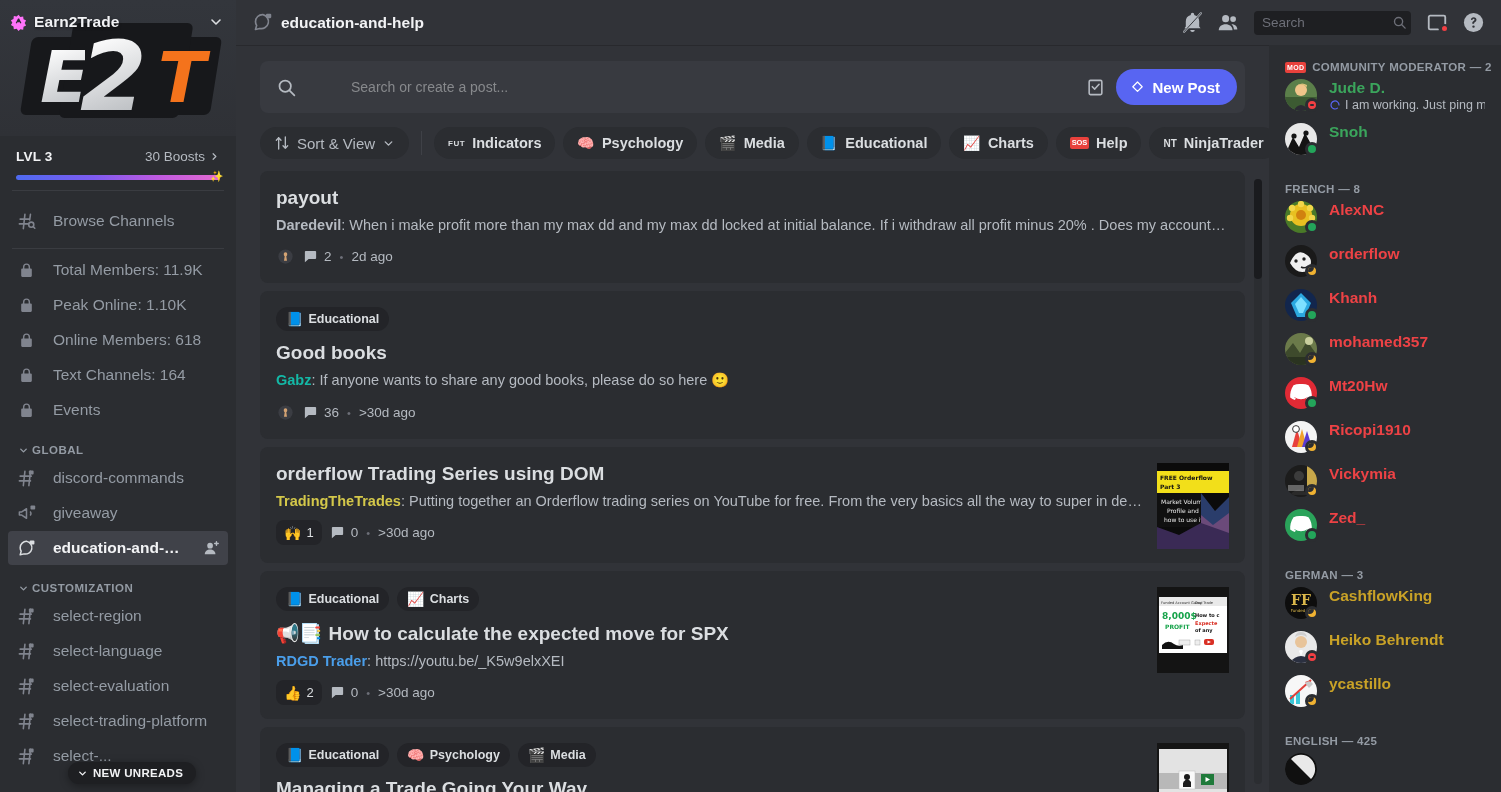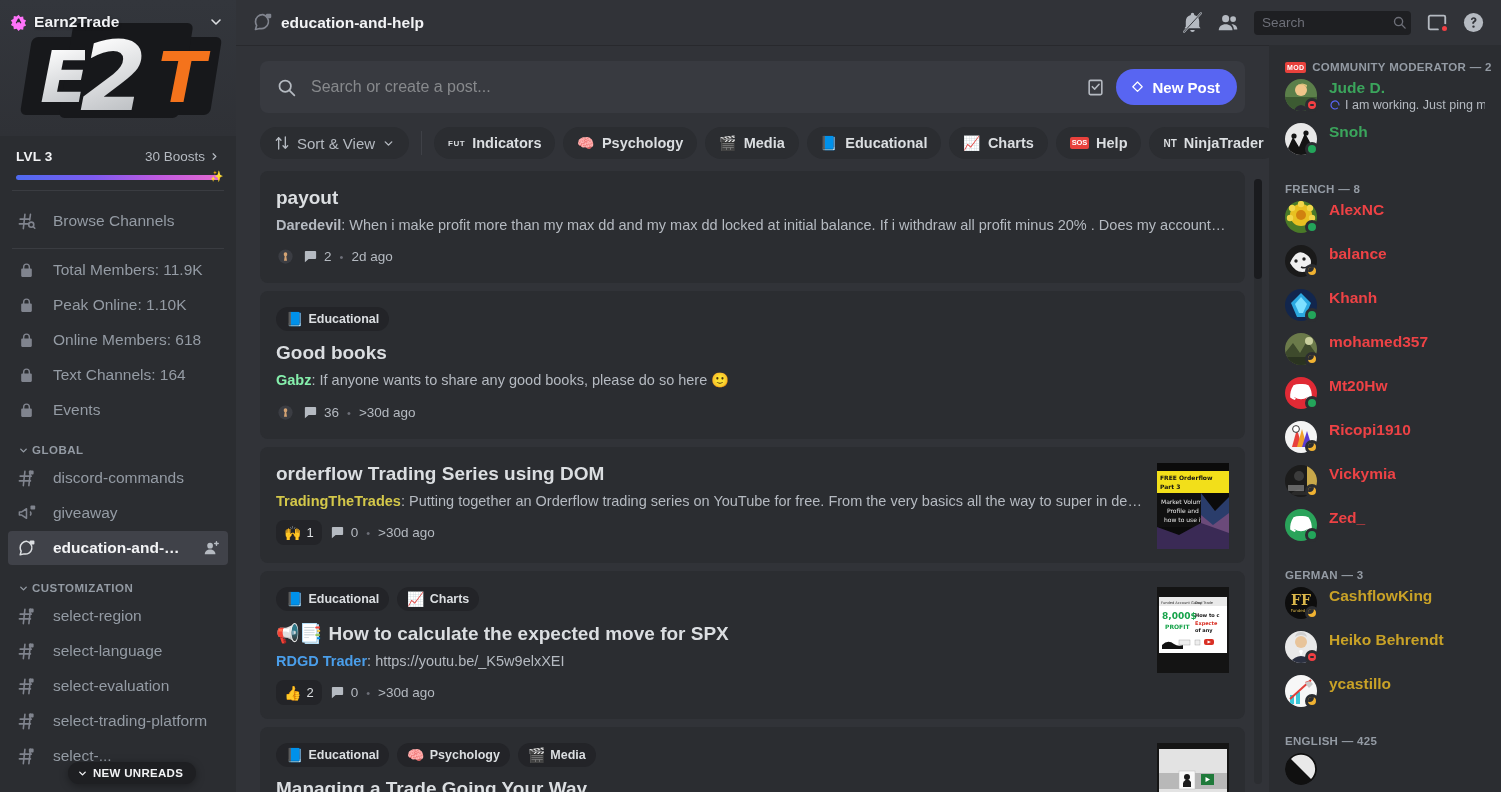--- a/index.html
+++ b/index.html
@@ -160,21 +160,21 @@
 
   .content { flex: 1 1 auto; display: flex; min-height: 0; }
   .forum { flex: 1 1 auto; display: flex; flex-direction: column; min-width: 0; position: relative; }
 
   .searchrow { padding: 16px 24px 0 24px; }
   .createbar {
     height: 52px; background: #383a40; border-radius: 8px;
     display: flex; align-items: center; padding: 0 8px 0 16px; gap: 8px;
   }
   .createbar .mag2 { color: #b5bac1; display: flex; flex: 0 0 auto; margin-right: 6px; }
-  .createbar .ph { flex: 1 1 auto; color: #87898c; font-size: 16px; }
+  .createbar .ph { flex: 1 1 auto; color: #87898c; font-size: 14px; margin-left: 40px; }
   .createbar .checkbox-ico { color:#b5bac1; display:flex; width:26px; height:26px; align-items:center; justify-content:center; cursor:pointer;}
   .newpost {
     background: #5865f2; color: #fff; border: none; border-radius: 18px;
     height: 36px; padding: 0 17px 0 14px; font-size: 15px; font-weight: 600;
     display: flex; align-items: center; gap: 7px; cursor: pointer;
     font-family: "Liberation Sans", sans-serif;
   }
 
   .tagrow {
     display: flex; align-items: center; gap: 8px;
@@ -663,21 +663,21 @@
           <div class="post">
             <div class="pbody">
               <div class="ptags">
                 <span class="ptag">
                   <span class="emo">📘</span>
                   <span>Educational</span>
                 </span>
               </div>
               <div class="ptitle">Good books</div>
               <div class="psnippet">
-                <span class="pauthor" style="color:#86efac">Gabz</span><span>: </span><span>If anyone wants to share any good books, please do so here 🙂</span>
+                <span class="pauthor" style="color:#14b8a6">Gabz</span><span>: </span><span>If anyone wants to share any good books, please do so here 🙂</span>
               </div>
               <div class="pmeta">
                 <span class="react plain">
                   <svg width="19" height="19" viewBox="0 0 24 24">
                       <circle cx="12" cy="12" r="9" fill="#3b3d43"></circle>
                       <path d="M12 6.5c1.5 0 2.2 1.2 2.2 2.6 0 1.2-.6 2-1.2 2.6l.9 5.8h-3.8l.9-5.8c-.6-.6-1.2-1.4-1.2-2.6 0-1.4.7-2.6 2.2-2.6z" fill="#d4a373"></path>
                     </svg>
                 </span>
                 <span class="cmt">
                   <svg width="15" height="15" viewBox="0 0 24 24" fill="currentColor">
@@ -905,21 +905,21 @@
                   <rect width="32" height="32" fill="#1a1a1a"></rect>
                   <path d="M5 18 Q12 2 22 10 Q30 16 22 26 Q12 30 5 18Z" fill="#f0f0f0"></path>
                   <circle cx="11" cy="16" r="1.7" fill="#222"></circle>
                   <circle cx="19" cy="14" r="1.7" fill="#222"></circle>
                   <path d="M16 22 q4 2 7 -1" stroke="#222" stroke-width="1.4" fill="none"></path>
                 </svg>
             </span>
             <span class="status idle"></span>
           </span>
           <span class="mname-wrap">
-            <span class="mname" style="color:#ed4245">balance</span>
+            <span class="mname" style="color:#ed4245">orderflow</span>
           </span>
         </div>
 
         <div class="mrow">
           <span class="av">
             <span class="pic">
               <svg width="32" height="32" viewBox="0 0 32 32">
                   <rect width="32" height="32" fill="#12264d"></rect>
                   <path d="M16 4 L26 14 L20 28 L12 28 L6 14 Z" fill="#2ba8e0"></path>
                   <path d="M16 8 L22 15 L18 24 L14 24 L10 15 Z" fill="#7de0ff"></path>

